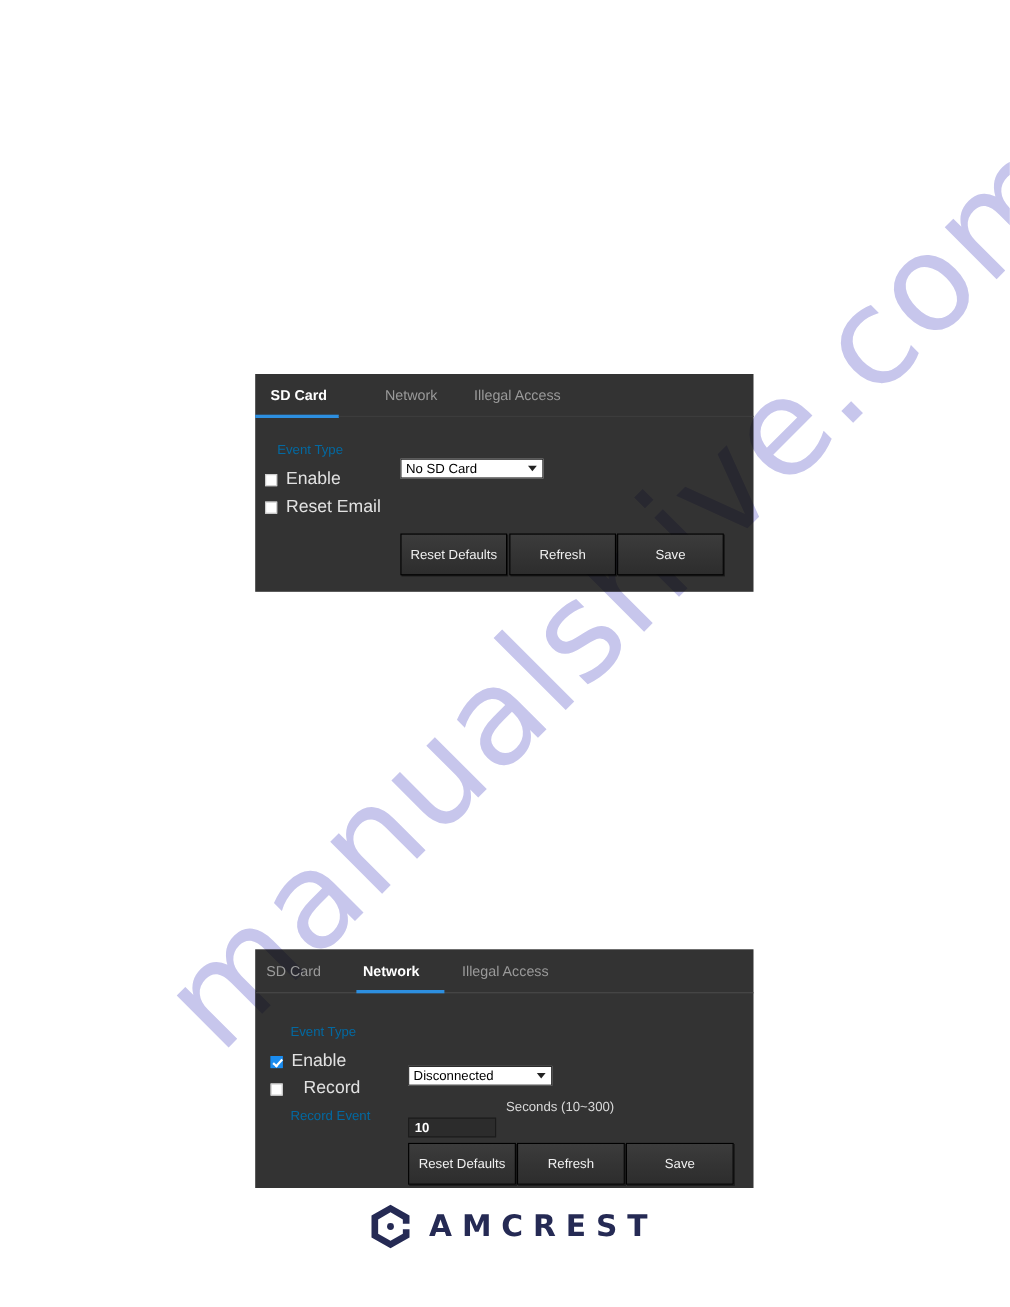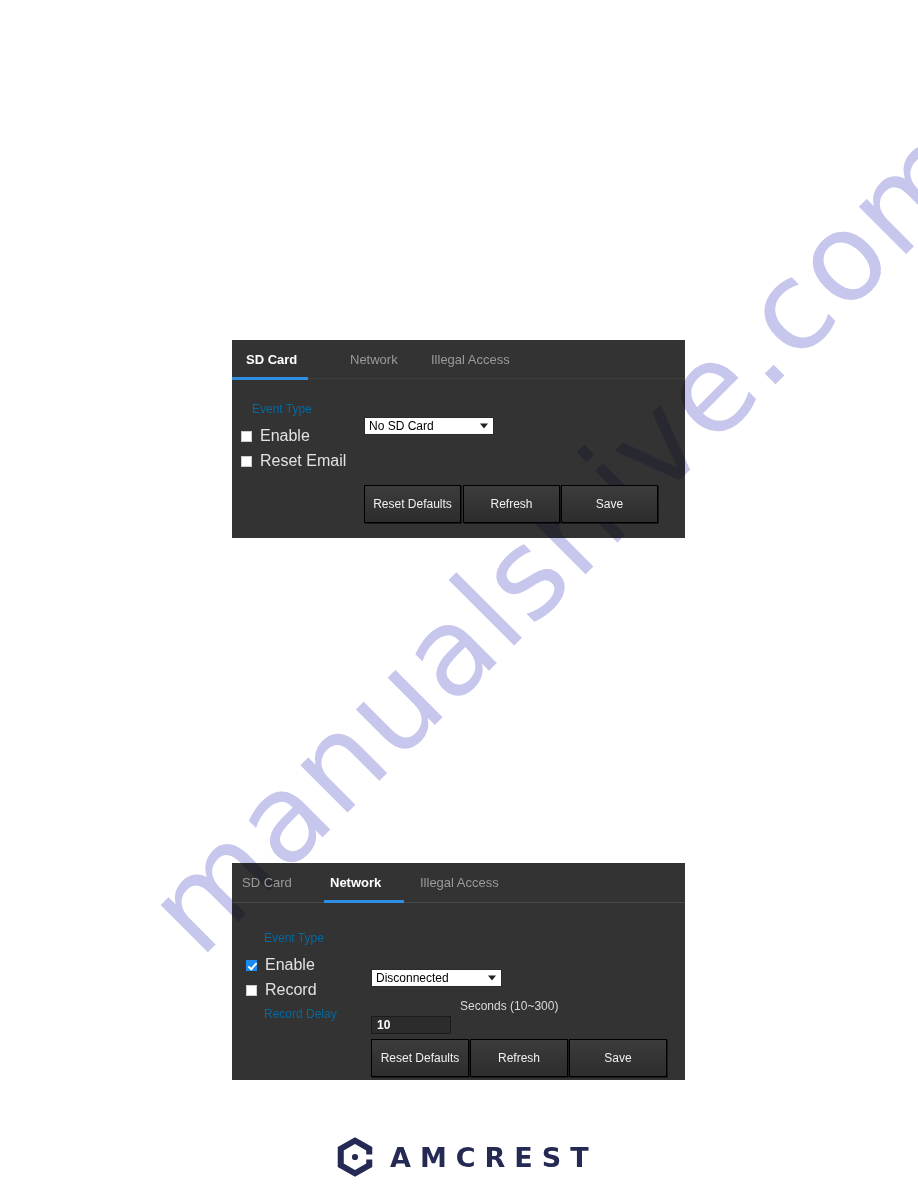--- a/index.html
+++ b/index.html
@@ -214,21 +214,20 @@
   }
 
   
   #logo {
     position: absolute;
     left: 336px;
     top: 1094px;
     display: flex;
     align-items: center;
     z-index: 4;
-    margin-top: 42px;
   }
   #logo-mark {
     width: 38px;
     height: 42px;
     flex: 0 0 auto;
   }
   #logo-word {
     margin-left: 16px;
     font-family: "DejaVu Sans", sans-serif;
     font-size: 27px;
@@ -294,26 +293,26 @@
   <div class="sel" style="left:139px; top:65px; width:131px;margin-top:41px;">
     <span>Disconnected</span>
     <span class="sel-caret"></span>
   </div>
 
   <div class="cbrow" style="left:14px; top:93px;">
     <span class="cb checked"></span>
     <span class="cb-label">Enable</span>
   </div>
 
-  <div class="cbrow" style="left:14px; top:118px;">
+  <div class="cbrow" style="left:14px; top:118px;gap:11px;">
     <span class="cb"></span>
     <span class="cb-label">Record</span>
   </div>
 
-  <div class="field-label" style="left:32px; top:144px;">Record Delay</div>
+  <div class="field-label" style="left:32px; top:144px;">Record Event</div>
 
   <div class="txt-dark" style="left:139px; top:153px; width:80px;">10</div>
 
   <div class="hint-label" style="left:228px; top:136px;">Seconds (10~300)</div>
 
   <div class="btn" style="left:139px; top:176px; width:98px;">Reset Defaults</div>
   <div class="btn" style="left:238px; top:176px; width:98px;">Refresh</div>
   <div class="btn" style="left:337px; top:176px; width:98px;">Save</div>
 </div>
 

